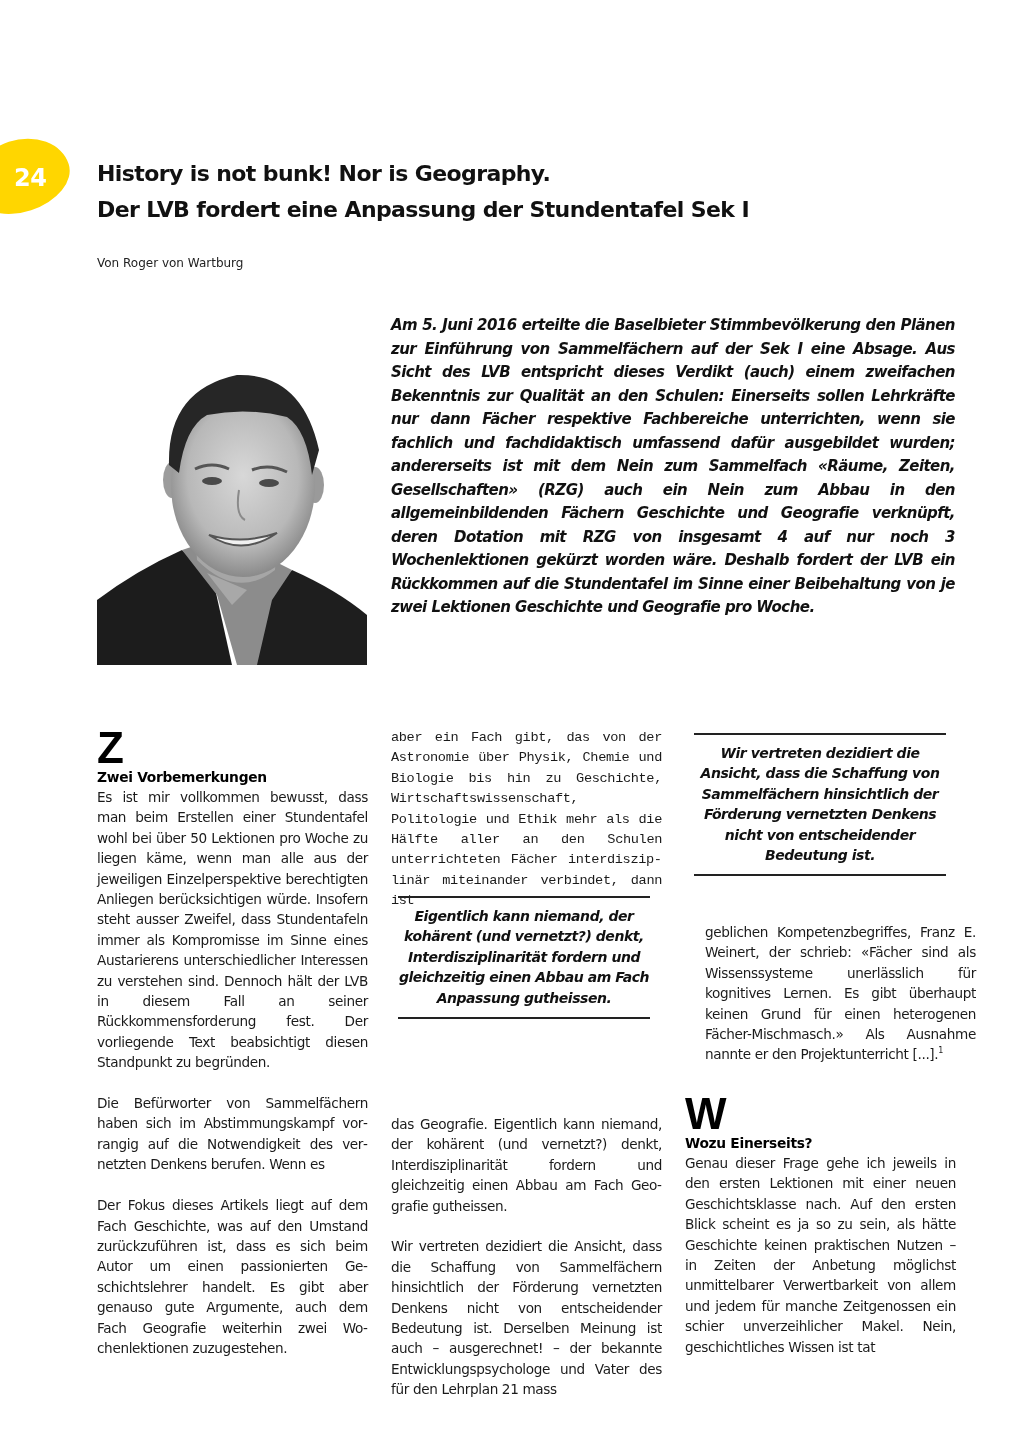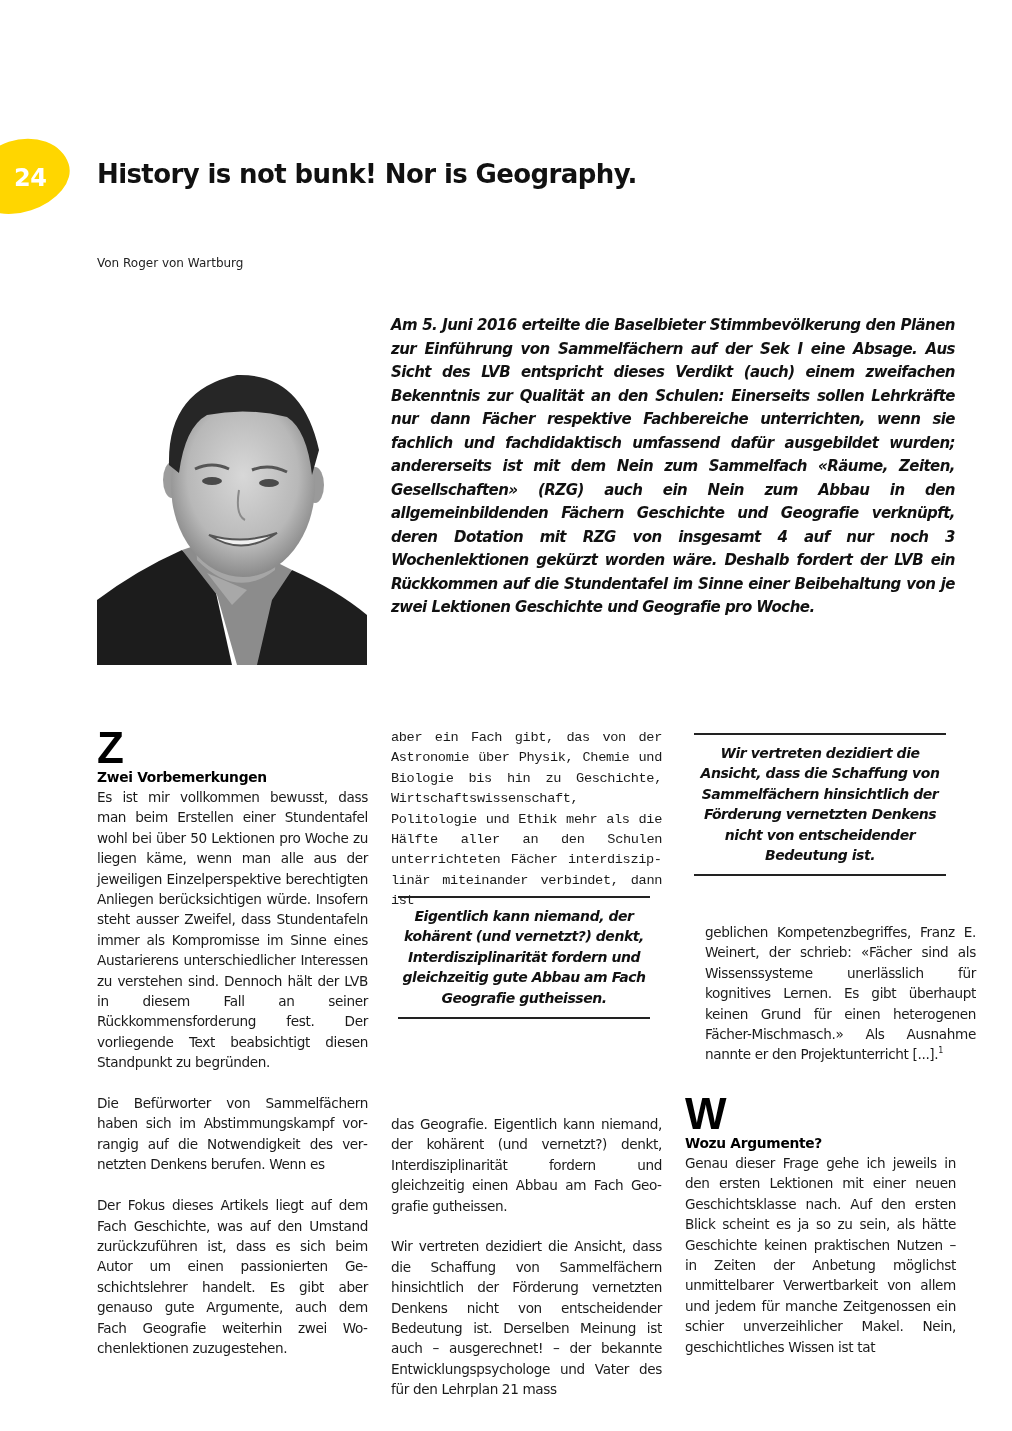--- a/index.html
+++ b/index.html
@@ -11,21 +11,21 @@
       position: absolute; left: -30px; top: 140px; width: 100px; height: 72px;
       background: #ffd600; border-radius: 50% 50% 50% 50% / 55% 55% 45% 45%;
       transform: rotate(-18deg);
     }
     .page-number {
       position: absolute; left: 14px; top: 164px; color: #fff; font-weight: bold;
       font-size: 24px; font-family: "DejaVu Sans", sans-serif; letter-spacing: -0.5px;
     }
     .title {
       position: absolute; left: 97px; top: 156px; width: 880px;
-      font-weight: bold; font-size: 26px; line-height: 36px; color: #111;
+      font-weight: bold; font-size: 22px; line-height: 36px; color: #111;
       font-family: "DejaVu Sans", sans-serif; letter-spacing: -0.6px;
     }
     .title div { white-space: nowrap; }
     .author {
       position: absolute; left: 97px; top: 256px; font-size: 12px; color: #222;
       font-family: "DejaVu Sans", sans-serif;
     }
     .portrait {
       position: absolute; left: 97px; top: 345px; width: 270px; height: 320px;
       background: #fff; overflow: hidden;
@@ -63,20 +63,21 @@
     sup { font-size: 8px; line-height: 0; }
   </style>
 </head>
 <body>
 
 <div class="page-badge"></div>
 <div class="page-number">24</div>
 
 <div class="title">
   <div>History is not bunk! Nor is Geography.</div>
+  <div>Der LVB fordert eine Anpassung der Stundentafel Sek I</div>
 </div>
 
 <div class="author">Von Roger von Wartburg</div>
 
 <div class="portrait" aria-label="Portrait of Roger von Wartburg (black and white)">
   <svg width="270" height="320" viewBox="0 0 270 320">
     <defs>
       <radialGradient id="face" cx="50%" cy="45%" r="55%">
         <stop offset="0%" stop-color="#d8d8d8"></stop>
         <stop offset="70%" stop-color="#b8b8b8"></stop>
@@ -117,27 +118,27 @@
   <div class="initial">Z</div>
   <div class="subhead">Zwei Vorbemerkungen</div>
   <p>Es ist mir vollkommen bewusst, dass man beim Erstellen einer Stundentafel wohl bei über 50 Lektionen pro Woche zu liegen käme, wenn man alle aus der jeweiligen Einzelperspektive berech­tigten Anliegen berücksichtigen wür­de. Insofern steht ausser Zweifel, dass Stundentafeln immer als Kompromisse im Sinne eines Austarierens unter­schiedlicher Interessen zu verstehen sind. Dennoch hält der LVB in diesem Fall an seiner Rückkommensforderung fest. Der vorliegende Text beabsichtigt diesen Standpunkt zu begründen.</p>
   <p>Die Befürworter von Sammelfächern haben sich im Abstimmungskampf vor­rangig auf die Notwendigkeit des ver­netzten Denkens berufen. Wenn es</p>
   <p>Der Fokus dieses Artikels liegt auf dem Fach Geschichte, was auf den Umstand zurückzuführen ist, dass es sich beim Autor um einen passionierten Ge­schichtslehrer handelt. Es gibt aber genauso gute Argumente, auch dem Fach Geografie weiterhin zwei Wo­chenlektionen zuzugestehen.</p>
 </div>
 
 <div class="col col2">
   <p>aber ein Fach gibt, das von der Astro­nomie über Physik, Chemie und Biolo­gie bis hin zu Geschichte, Wirtschafts­wissenschaft, Politologie und Ethik mehr als die Hälfte aller an den Schu­len unterrichteten Fächer interdiszip­linär miteinander verbindet, dann ist</p>
 </div>
-<div class="pullquote pq1">Eigentlich kann niemand, der kohärent (und vernetzt?) denkt, Interdisziplinarität fordern und gleichzeitig gute Abbau am Fach Geografie gutheissen.</div>
+<div class="pullquote pq1">Eigentlich kann niemand, der kohärent (und vernetzt?) denkt, Interdisziplinarität fordern und gleichzeitig einen Abbau am Fach Anpassung gutheissen.</div>
 <div class="col" style="left:391px; top:1072px;margin-top:42px;">
   <p>das Geografie. Eigentlich kann nie­mand, der kohärent (und vernetzt?) denkt, Interdisziplinarität fordern und gleichzeitig einen Abbau am Fach Geo­grafie gutheissen.</p>
   <p>Wir vertreten dezidiert die Ansicht, dass die Schaffung von Sammelfä­chern hinsichtlich der Förderung ver­netzten Denkens nicht von entschei­dender Bedeutung ist. Derselben Mei­nung ist auch – ausgerechnet! – der bekannte Entwicklungspsychologe und Vater des für den Lehrplan 21 mass­</p>
 </div>
 
 <div class="pullquote pq2">Wir vertreten dezidiert die Ansicht, dass die Schaffung von Sammelfächern hinsichtlich der Förderung vernetzten Denkens nicht von entscheidender Bedeutung ist.</div>
 <div class="col" style="left:705px; top:910px;margin-top:12px;">
   <p><span>geblichen Kompetenzbegriffes, Franz E. Weinert, der schrieb: «Fächer sind als Wissenssysteme unerlässlich für kognitives Lernen. Es gibt überhaupt keinen Grund für einen heterogenen Fächer-Mischmasch.» Als Ausnahme nannte er den Projektunterricht [...].</span><sup>1</sup></p>
 </div>
 <div class="col" style="left:685px; top:1094px;">
   <div class="initial">W</div>
-  <div class="subhead">Wozu Argumente?</div>
+  <div class="subhead">Wozu Einerseits?</div>
   <p>Genau dieser Frage gehe ich jeweils in den ersten Lektionen mit einer neuen Geschichtsklasse nach. Auf den ersten Blick scheint es ja so zu sein, als hätte Geschichte keinen praktischen Nutzen – in Zeiten der Anbetung möglichst unmittelbarer Verwertbarkeit von al­lem und jedem für manche Zeitgenos­sen ein schier unverzeihlicher Makel. Nein, geschichtliches Wissen ist tat­</p>
 </div>
 
 </body></html>

